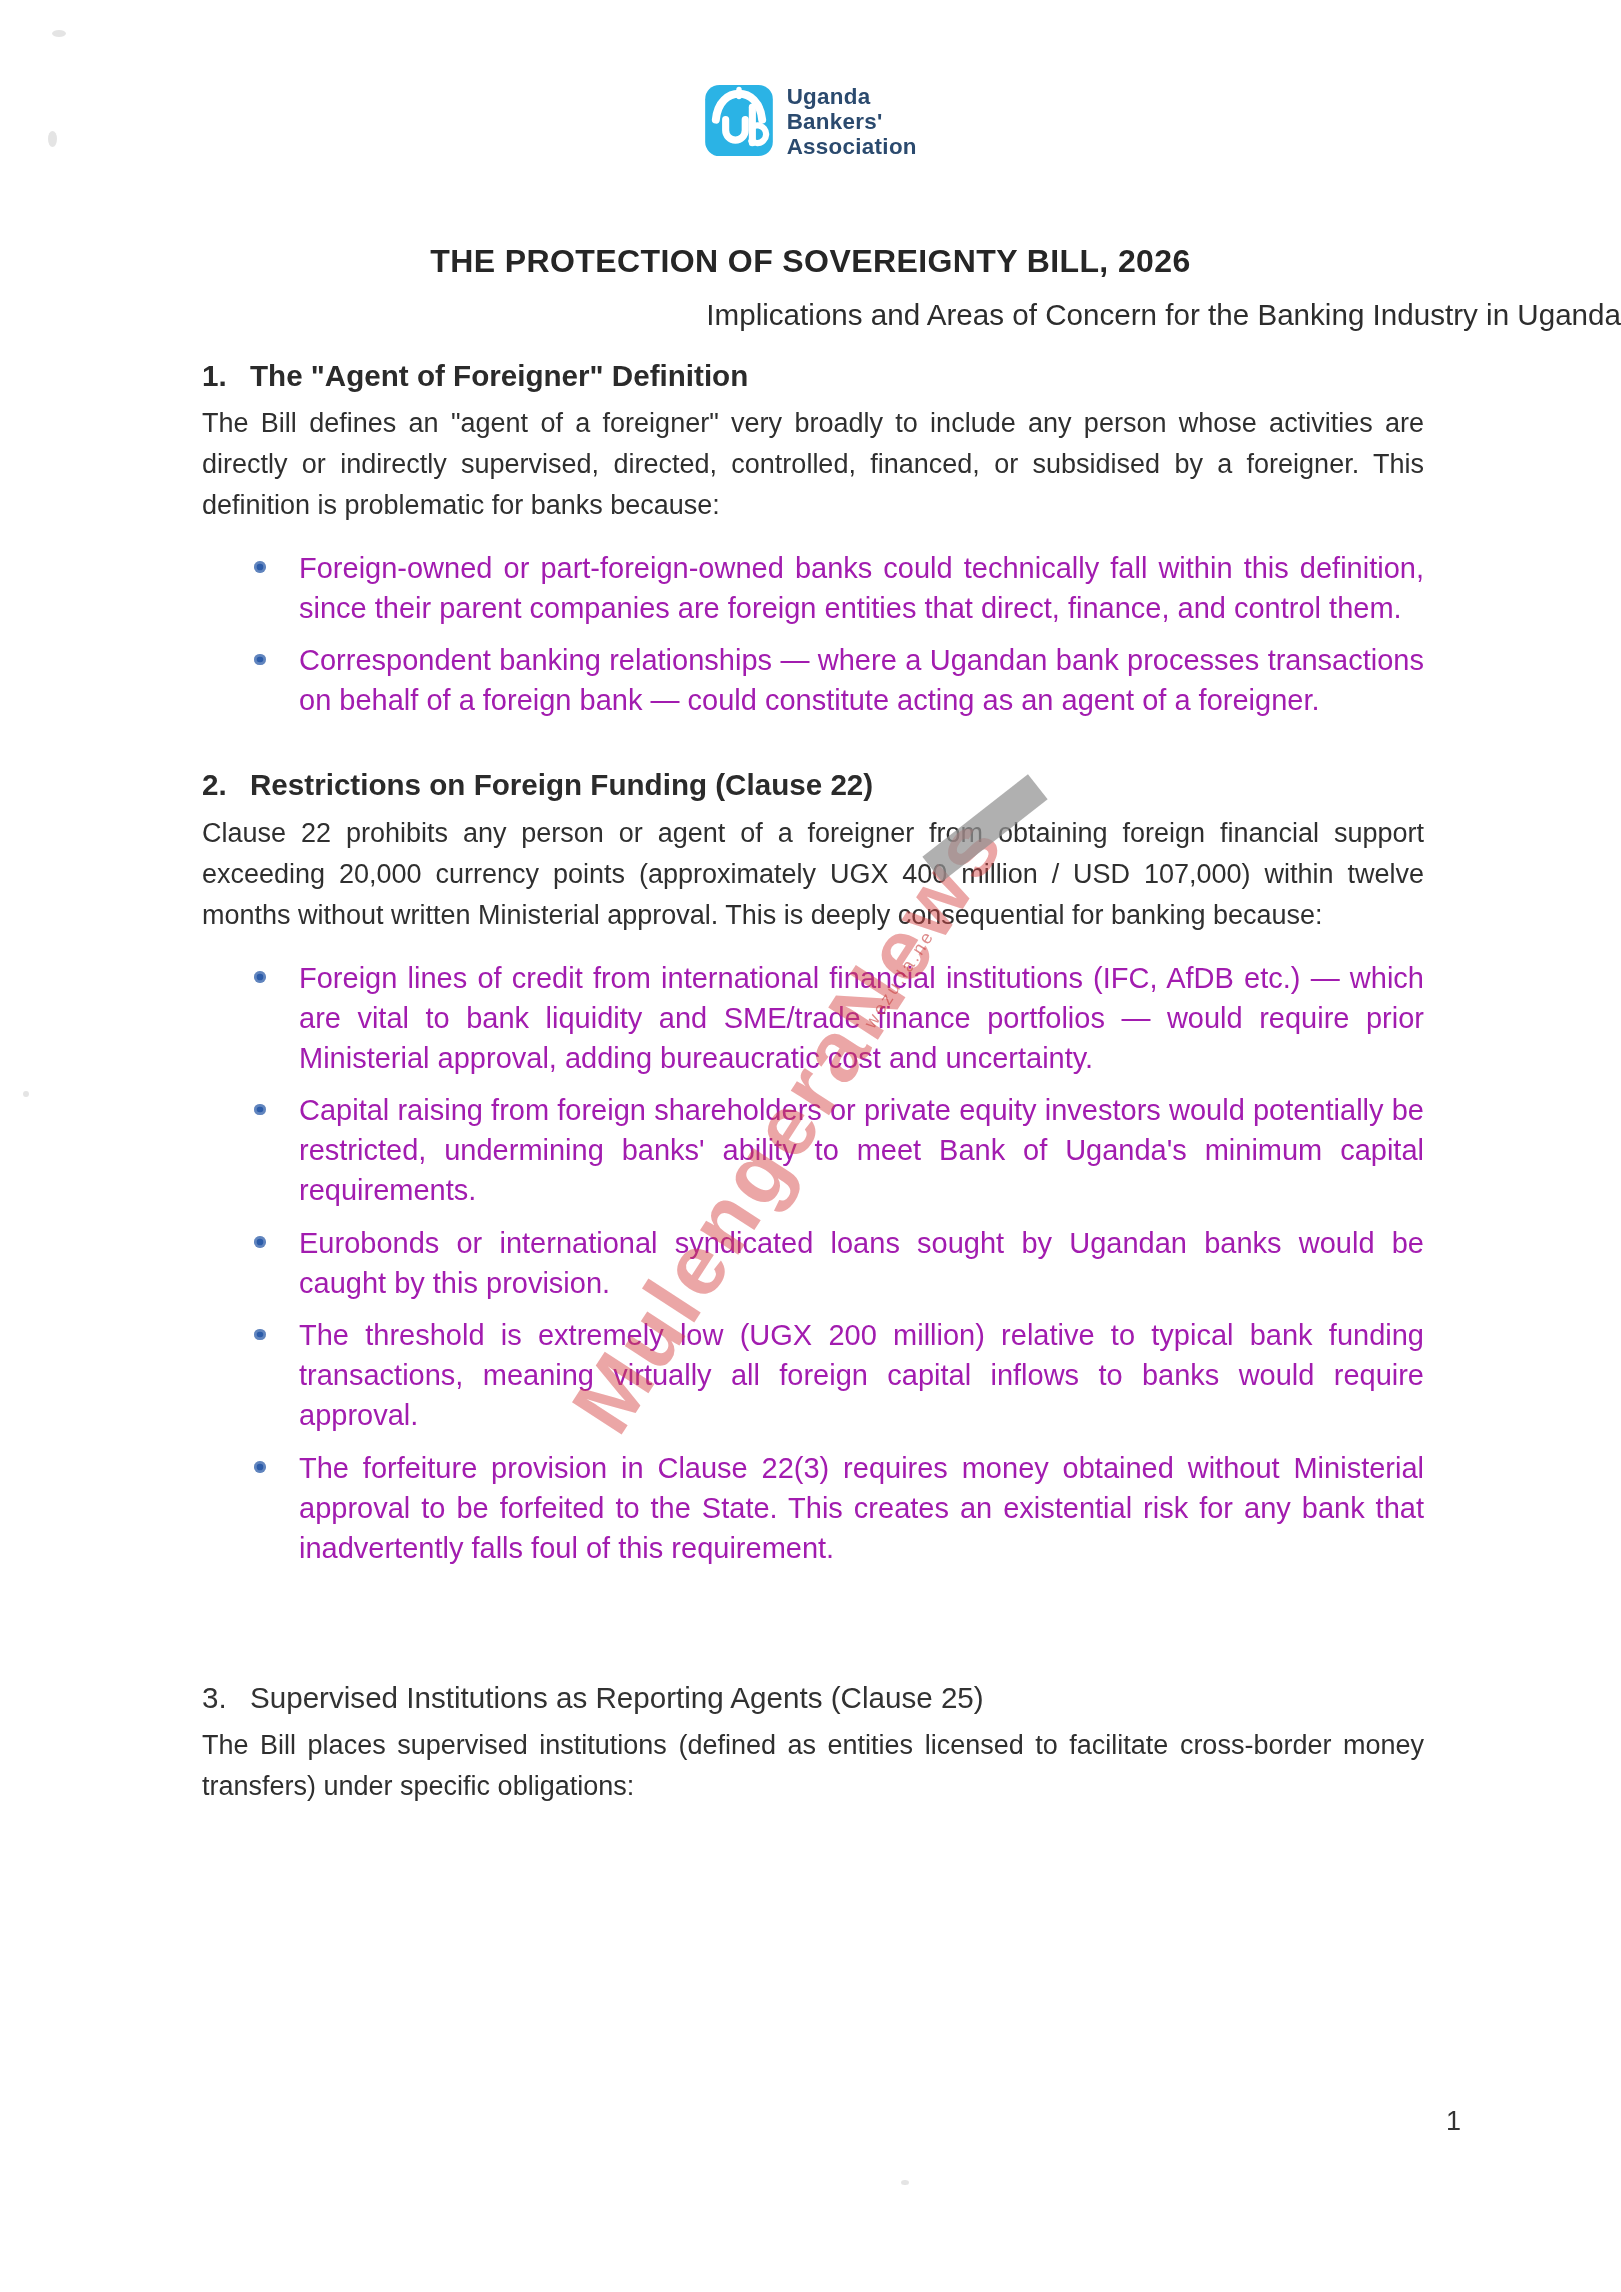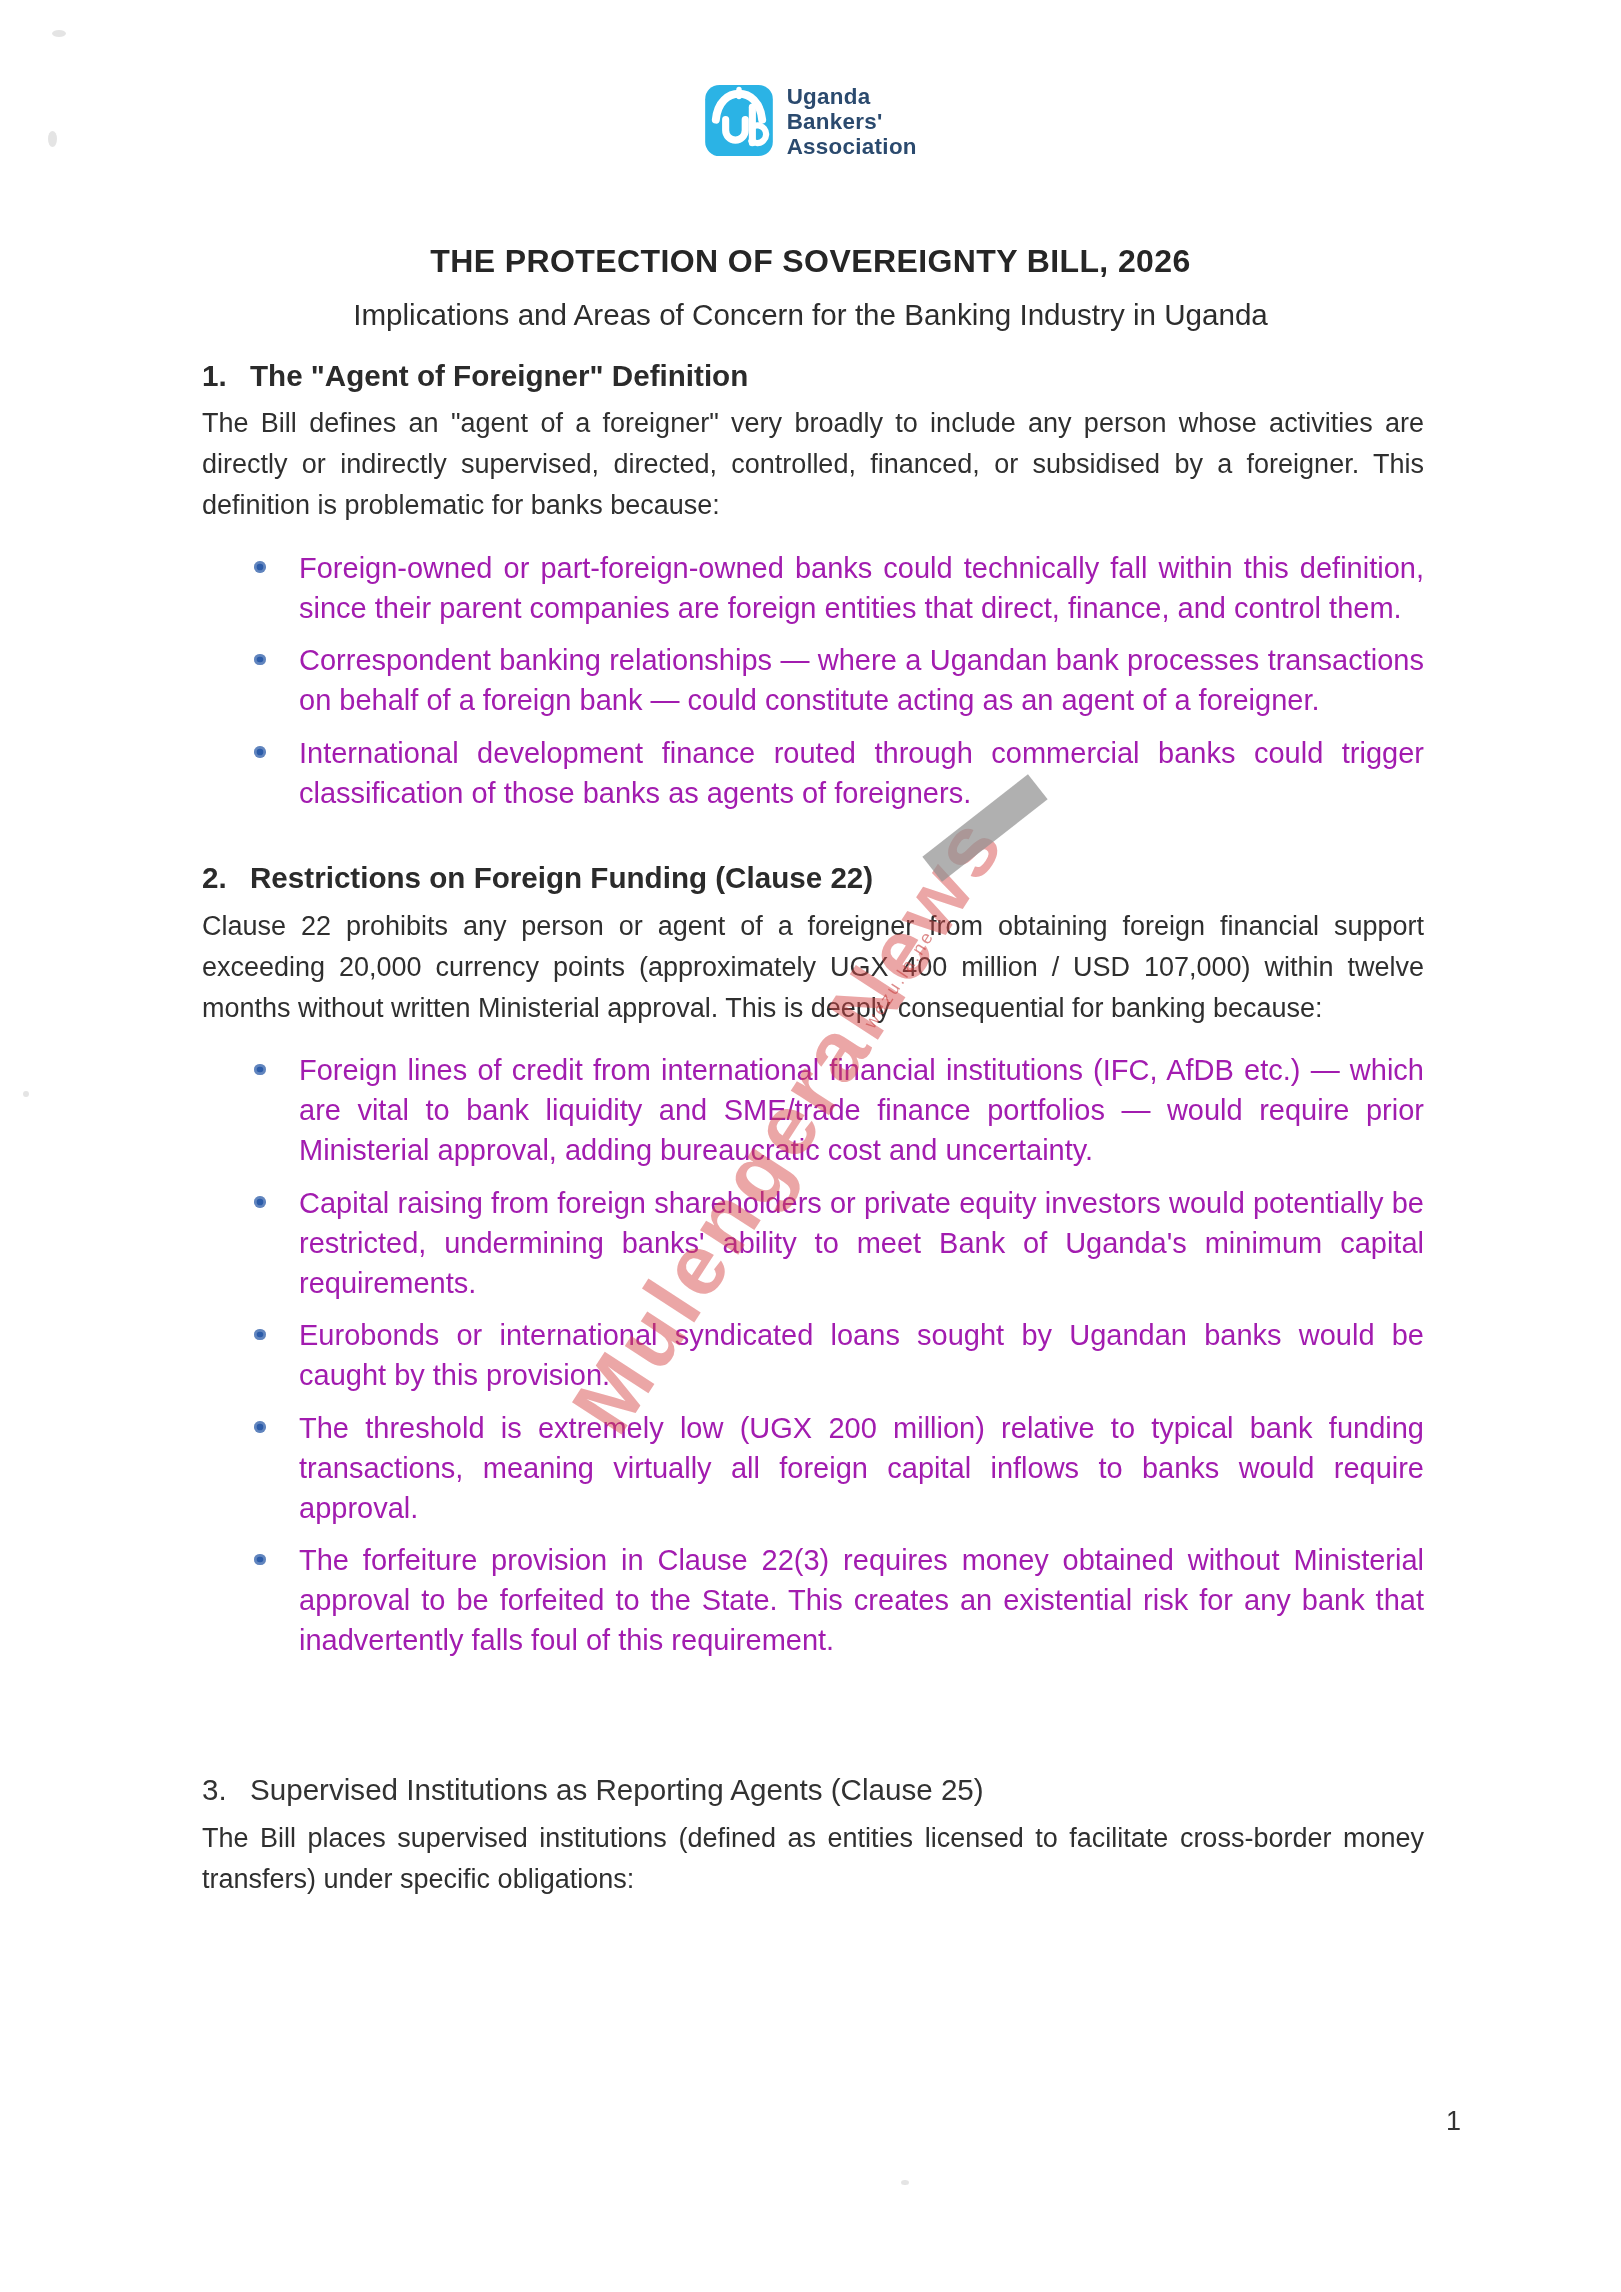--- a/index.html
+++ b/index.html
@@ -10,21 +10,21 @@
     background:#ffffff;
     font-family:"Liberation Sans", sans-serif;
     overflow:hidden;
   }
   
   .logo-row{display:flex;justify-content:center;align-items:center;gap:12.5px;padding-top:82px;}
   .logo-icon svg{width:70px;height:73px;display:block;}
   .logo-text{display:flex;flex-direction:column;color:#2b4a6e;font-weight:700;font-size:22.4px;line-height:25px;padding-top:1.8px;letter-spacing:0.3px;}
   
   .title{text-align:center;font-size:32px;font-weight:700;color:#262626;margin:84px 10px 0;letter-spacing:0.4px;}
-  .subtitle{text-align:center;font-size:29.6px;font-weight:400;color:#2d2d2d;margin:18px 0 16px;}
+  .subtitle{text-align:right;font-size:29.6px;font-weight:400;color:#2d2d2d;margin:18px 0 16px;}
   .content{width:1222px;margin-left:202px;}
   .heading{display:flex;gap:16px;font-size:29.6px;font-weight:700;color:#2b2b2b;align-items:baseline;}
   .heading .num{min-width:32px;}
   .heading.h1{margin-top:27px;}
   .heading.h2{margin-top:48px;}
   .heading.h3{margin-top:113px;font-weight:400;color:#323232;}
   
   .body{font-size:27px;line-height:41px;color:#2f2f2f;text-align:justify;margin:10.7px 0 0;}
   .bullets{list-style:none;margin:21.5px 0 0;padding:0 0 0 52px;display:flex;flex-direction:column;gap:12.5px;}
   .bullets li{position:relative;padding-left:45px;font-size:29px;line-height:40px;color:#a21caf;text-align:justify;}
@@ -91,21 +91,20 @@
   <div class="content">
 
     <div class="heading h1">
       <span class="num">1.</span>
       <span class="htext">The "Agent of Foreigner" Definition</span>
     </div>
     <p class="body">The Bill defines an "agent of a foreigner" very broadly to include any person whose activities are directly or indirectly supervised, directed, controlled, financed, or subsidised by a foreigner. This definition is problematic for banks because:</p>
     <ul class="bullets">
       <li><span class="dot"></span><span>Foreign-owned or part-foreign-owned banks could technically fall within this definition, since their parent companies are foreign entities that direct, finance, and control them.</span></li>
       <li><span class="dot"></span><span>Correspondent banking relationships — where a Ugandan bank processes transactions on behalf of a foreign bank — could constitute acting as an agent of a foreigner.</span></li>
-      <li><span class="dot"></span><span>International development finance routed through commercial banks could trigger classification of those banks as agents of foreigners.</span></li>
     </ul>
 
     <div class="heading h2">
       <span class="num">2.</span>
       <span class="htext">Restrictions on Foreign Funding (Clause 22)</span>
     </div>
     <p class="body">Clause 22 prohibits any person or agent of a foreigner from obtaining foreign financial support exceeding 20,000 currency points (approximately UGX 400 million / USD 107,000) within twelve months without written Ministerial approval. This is deeply consequential for banking because:</p>
     <ul class="bullets">
       <li><span class="dot"></span><span>Foreign lines of credit from international financial institutions (IFC, AfDB etc.) — which are vital to bank liquidity and SME/trade finance portfolios — would require prior Ministerial approval, adding bureaucratic cost and uncertainty.</span></li>
       <li><span class="dot"></span><span>Capital raising from foreign shareholders or private equity investors would potentially be restricted, undermining banks' ability to meet Bank of Uganda's minimum capital requirements.</span></li>

